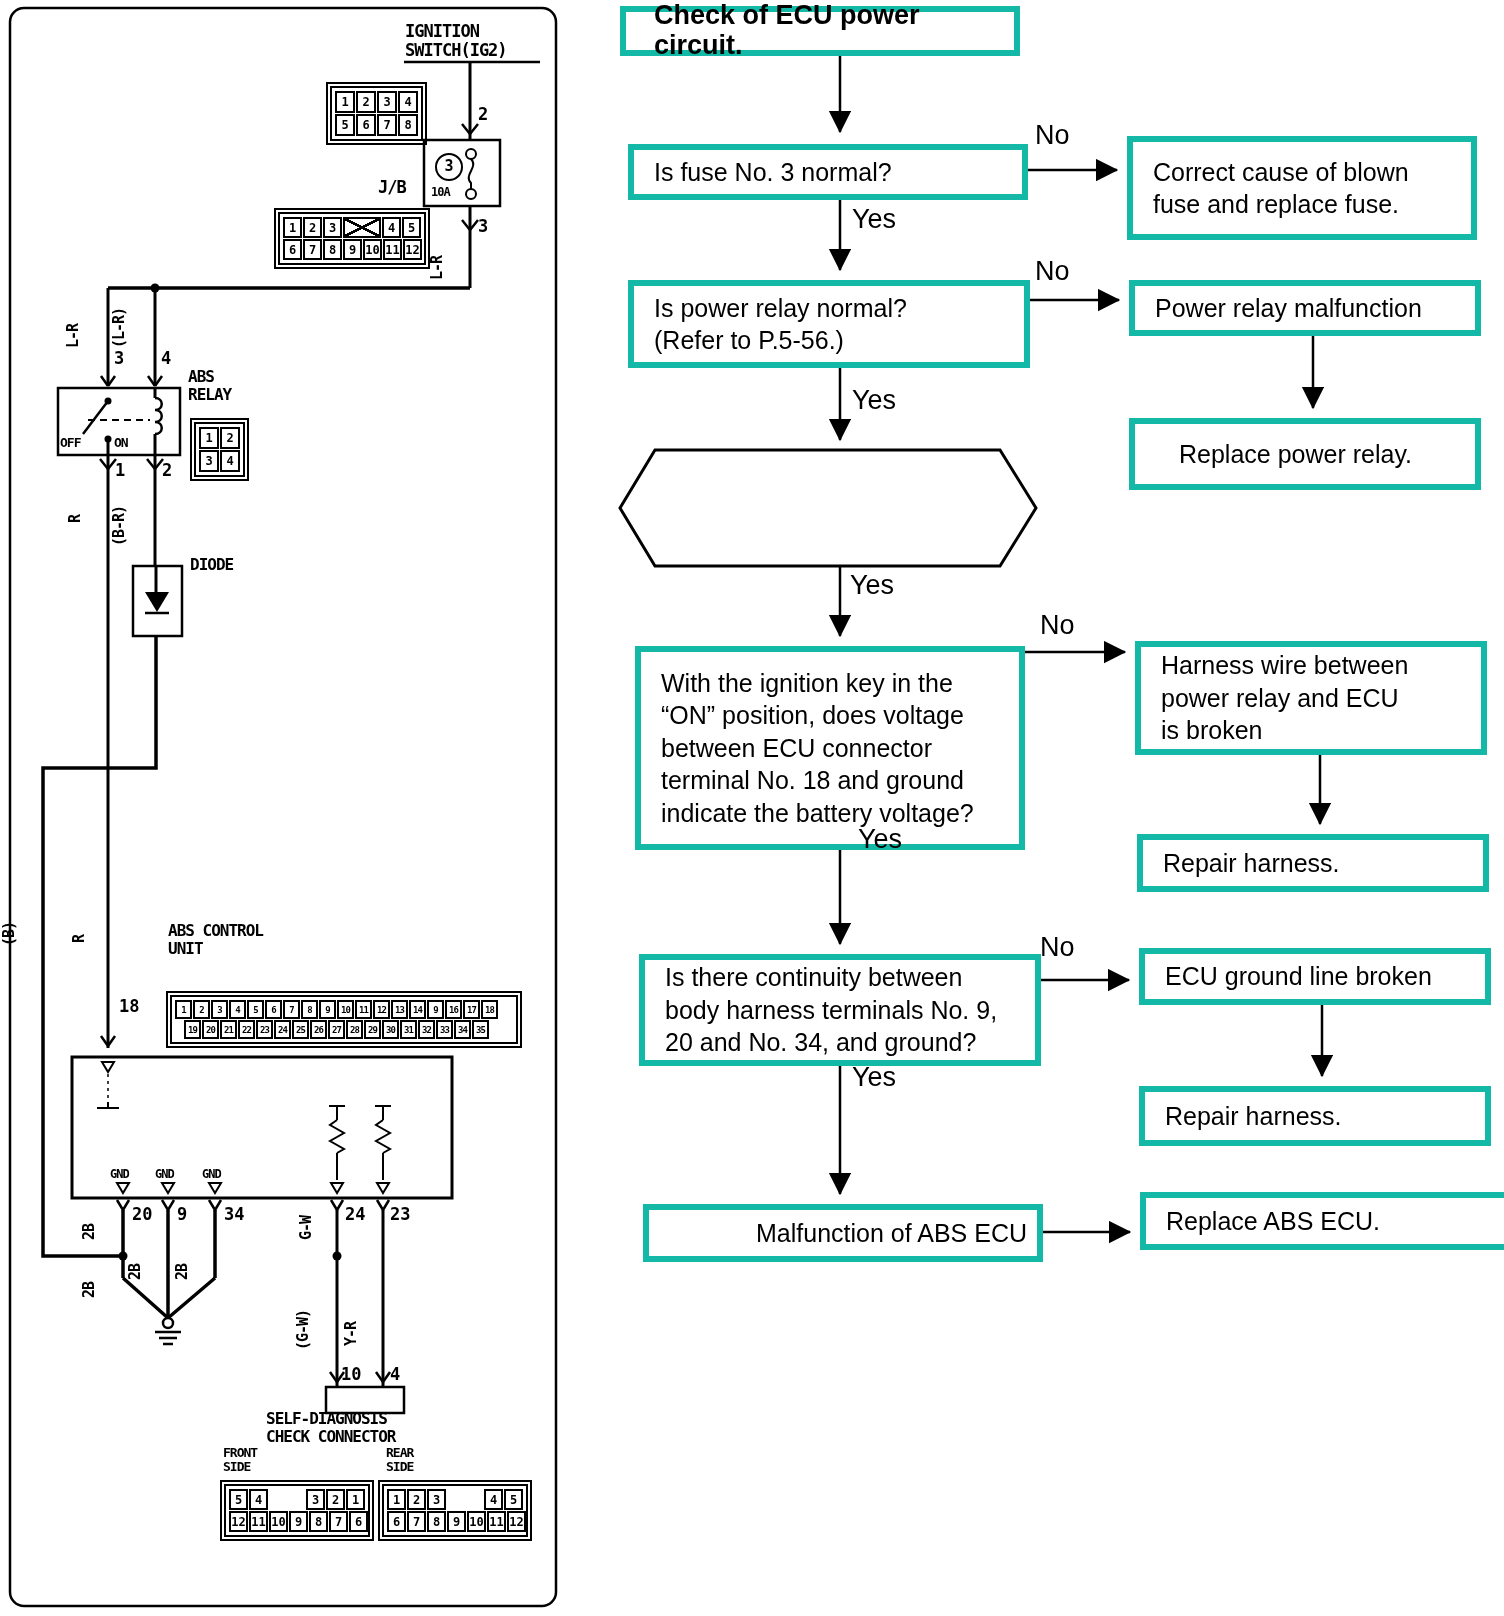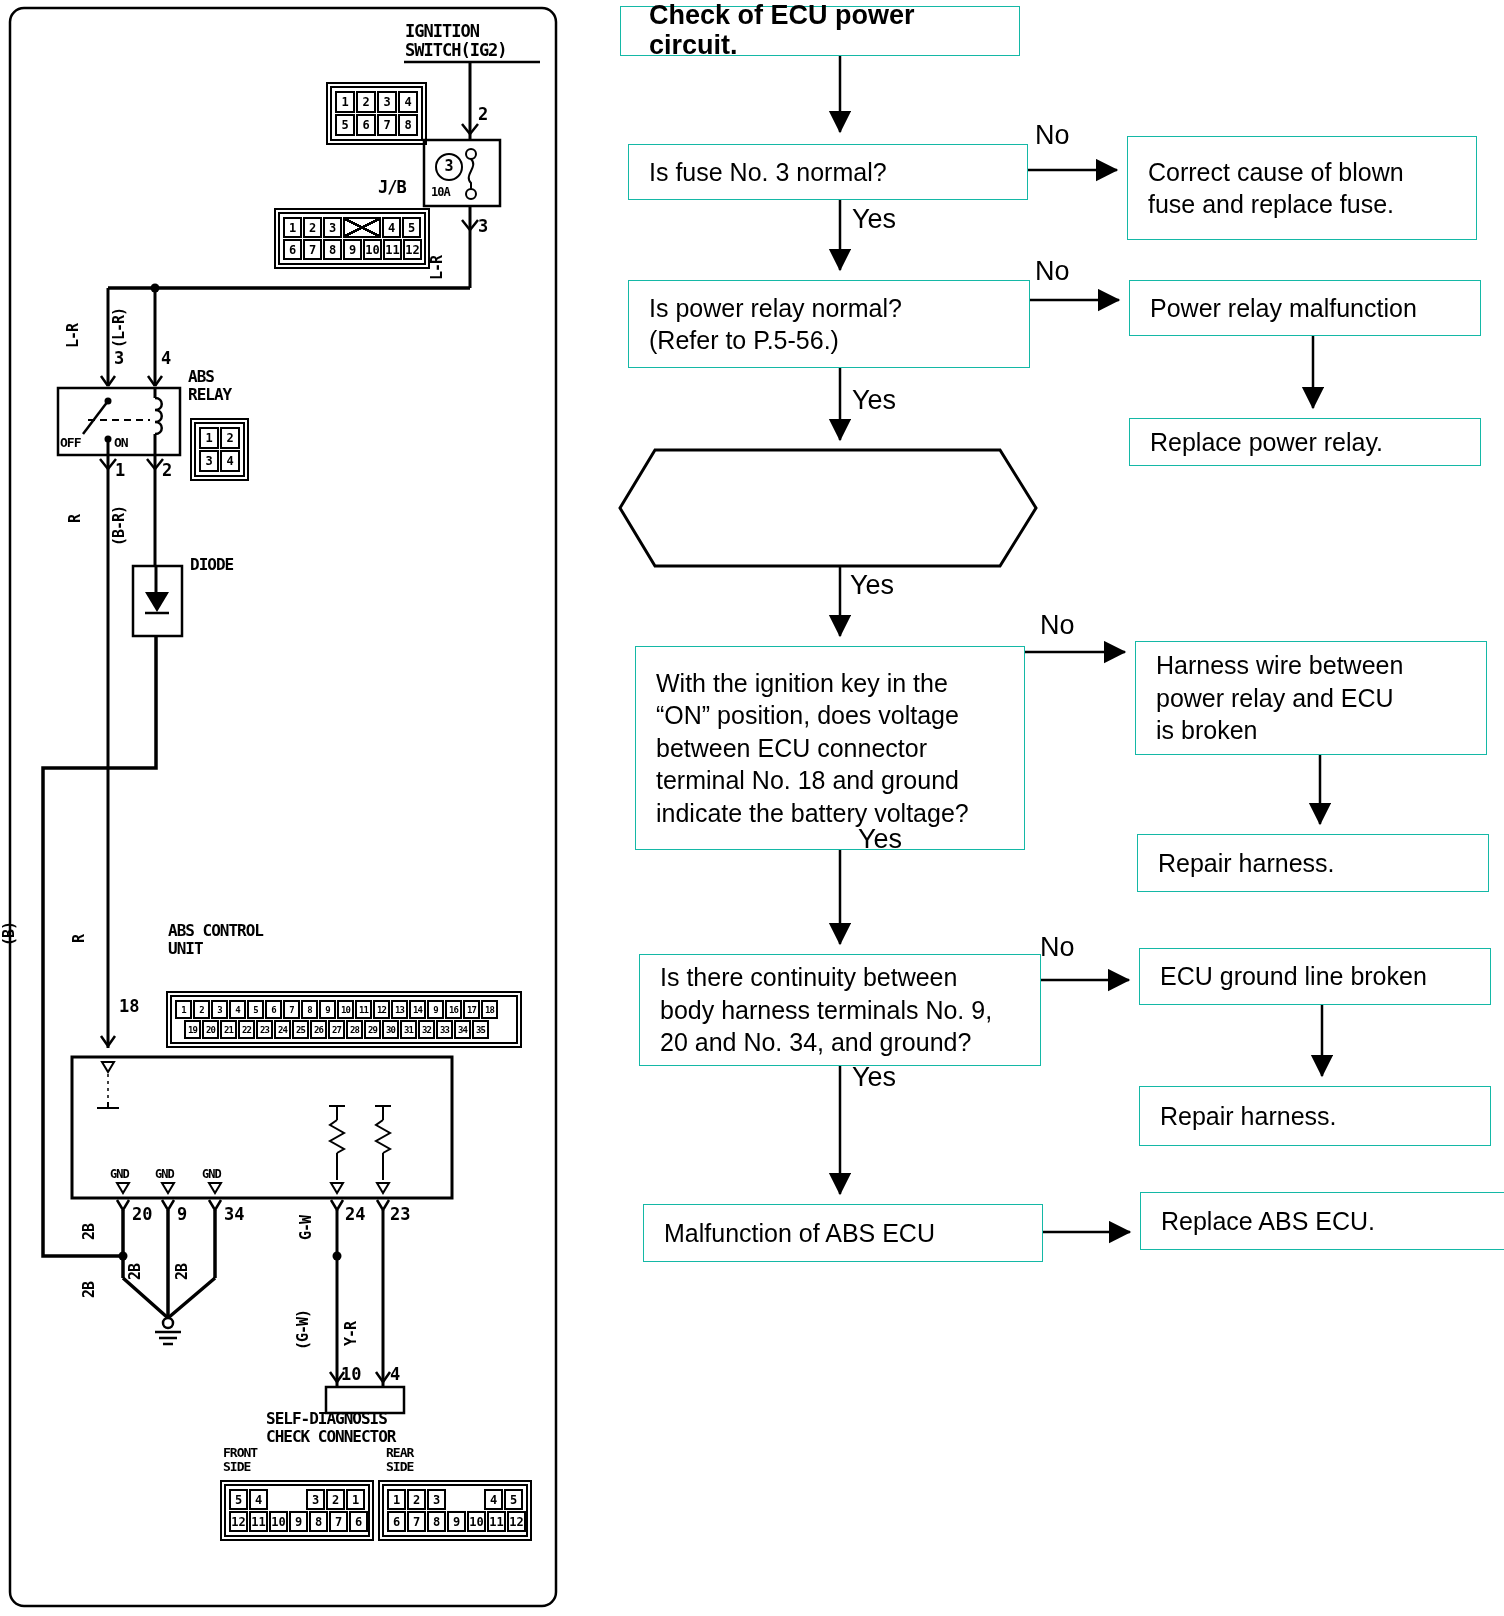--- a/index.html
+++ b/index.html
@@ -18,21 +18,21 @@
   .pinrow{display:flex;gap:1px;margin:1px;align-items:center;}
   .pin{display:flex;align-items:center;justify-content:center;width:16px;height:18px;border:2px solid #000;background:#fff;font:bold 12px "DejaVu Sans Mono",monospace;flex:none;}
   .pin-sm{display:flex;align-items:center;justify-content:center;width:13px;height:15px;border:2px solid #000;background:#fff;font:bold 9px "DejaVu Sans Mono",monospace;letter-spacing:-1px;flex:none;}
   .pin-12{display:flex;align-items:center;justify-content:center;width:15px;height:17px;border:2px solid #000;background:#fff;font:bold 12px "DejaVu Sans Mono",monospace;flex:none;}
   .xcell{width:34px;height:17px;border:2px solid #000;background:#fff;flex:none;
     background-image:
       linear-gradient(to top right, transparent calc(50% - 1.5px), #000 calc(50% - 1.5px), #000 calc(50% + 1.5px), transparent calc(50% + 1.5px)),
       linear-gradient(to bottom right, transparent calc(50% - 1.5px), #000 calc(50% - 1.5px), #000 calc(50% + 1.5px), transparent calc(50% + 1.5px));}
   .gapcell{flex:1 1 auto;}
   
-  .fc-box{position:absolute;z-index:3;border:1px solid #14b8a6;background:#fff;box-sizing:border-box;display:flex;align-items:center;}
+  .fc-box{position:absolute;z-index:3;border:6px solid #14b8a6;background:#fff;box-sizing:border-box;display:flex;align-items:center;}
   .fc-text{font:25px/1.3 "Liberation Sans",sans-serif;white-space:pre-line;padding:4px 10px 4px 20px;}
   .fc-title-text{font:bold 27px/1.1 "Liberation Sans",sans-serif;padding:4px 10px 4px 28px;}
   .fc-label{position:absolute;z-index:3;font:27px "Liberation Sans",sans-serif;}
   .hex-text{position:absolute;z-index:3;font:25px/1.3 "Liberation Sans",sans-serif;white-space:pre-line;}
 </style>
 </head>
 <body>
 
 <div id="page">
 
@@ -373,21 +373,21 @@
 fuse and replace fuse.</span>
 </div>
 
 <div class="fc-box" style="left:628px;top:280px;width:402px;height:88px;">
   <span class="fc-text">Is power relay normal?
 (Refer to P.5-56.)</span>
 </div>
 <div class="fc-box" style="left:1129px;top:280px;width:352px;height:56px;">
   <span class="fc-text">Power relay malfunction</span>
 </div>
-<div class="fc-box" style="left:1129px;top:418px;width:352px;height:48px;">
+<div class="fc-box" style="left:1129px;top:418px;width:352px;height:72px;padding-left:24px;">
   <span class="fc-text">Replace power relay.</span>
 </div>
 
 
 <div class="fc-box" style="left:635px;top:646px;width:390px;height:204px;">
   <span class="fc-text">With the ignition key in the
 “ON” position, does voltage
 between ECU connector
 terminal No. 18 and ground
 indicate the battery voltage?</span>
@@ -406,21 +406,21 @@
 body harness terminals No. 9,
 20 and No. 34, and ground?</span>
 </div>
 <div class="fc-box" style="left:1139px;top:948px;width:352px;height:57px;">
   <span class="fc-text">ECU ground line broken</span>
 </div>
 <div class="fc-box" style="left:1139px;top:1086px;width:352px;height:60px;">
   <span class="fc-text">Repair harness.</span>
 </div>
 
-<div class="fc-box" style="left:643px;top:1204px;width:400px;height:58px;">
+<div class="fc-box" style="left:643px;top:1204px;width:400px;height:58px;justify-content:flex-end;">
   <span class="fc-text">Malfunction of ABS ECU</span>
 </div>
 <div class="fc-box" style="left:1140px;top:1192px;width:372px;height:58px;">
   <span class="fc-text">Replace ABS ECU.</span>
 </div>
 
 <div class="fc-label" style="left:852px;top:204px;">Yes</div>
 <div class="fc-label" style="left:852px;top:385px;">Yes</div>
 <div class="fc-label" style="left:850px;top:570px;">Yes</div>
 <div class="fc-label" style="left:858px;top:824px;">Yes</div>

